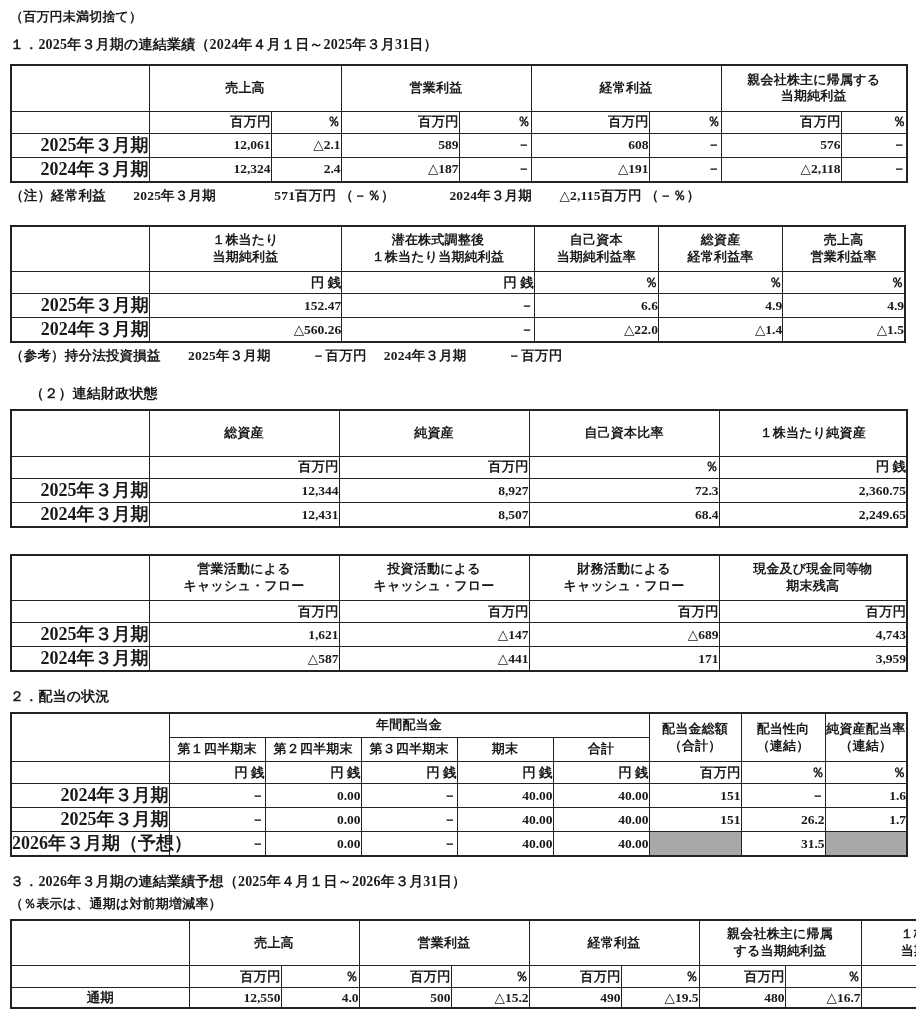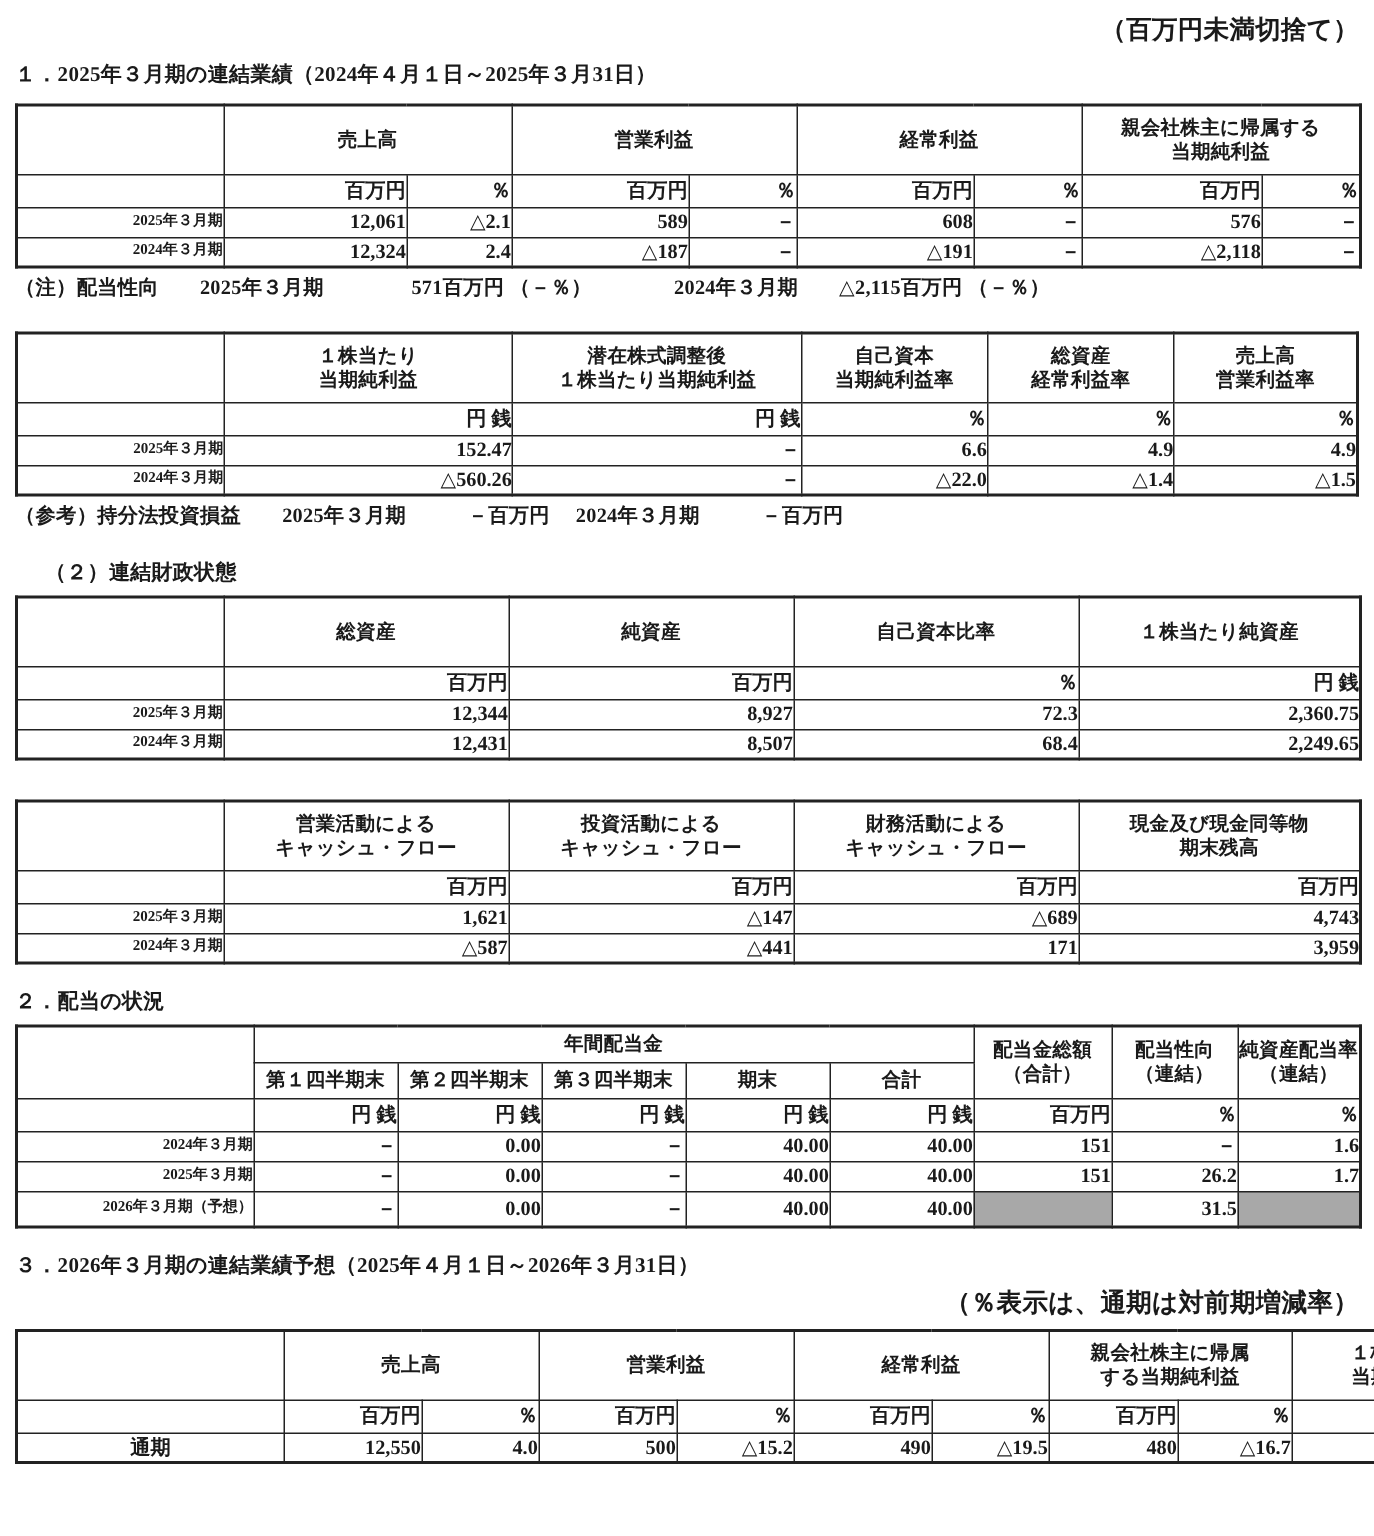--- a/index.html
+++ b/index.html
@@ -12,23 +12,23 @@
     font-family: "Liberation Serif", "DejaVu Serif", serif;
     color: #1a1a1a;
     font-size: 13.5px;
     position: relative;
     overflow: hidden;
   }
   .page { padding: 0 10px; }
 
   
   .right-note {
-    text-align: right;
-    font-weight: bold;
-    font-size: 17px;
+    text-align: left;
+    font-weight: bold;
+    font-size: 13px;
     letter-spacing: .2px;
   }
   .sec-title {
     font-weight: bold;
     font-size: 14px;
     letter-spacing: .2px;
     white-space: nowrap;
   }
   .sub-title {
     font-weight: bold;
@@ -58,21 +58,21 @@
     vertical-align: middle;
     line-height: 1.28;
   }
   table.fin th {
     text-align: center;
     font-size: 13px;
     letter-spacing: .2px;
   }
   .outer { border: 2px solid #222 !important; }
   td.num, th.num { text-align: right; padding-right: 7px; }
-  td.lbl { text-align: right; padding-right: 9px; font-size: 10px; white-space: nowrap;}
+  td.lbl { text-align: right; padding-right: 9px; font-size: 18px; white-space: nowrap;}
   td.unit { text-align: right; padding-right: 7px; }
   td.ctr { text-align: center; }
   .shaded { background: #a8a8a8; }
   .hrow td, .hrow th { height: 46px; }
   .drow td { height: 20px; }
   .urow td { height: 22px; }
 
   .gap4 { height: 4px; }
   .gap6 { height: 6px; }
   .gap8 { height: 8px; }
@@ -146,21 +146,21 @@
       <td class="num">－</td>
       <td class="num">△191</td>
       <td class="num">－</td>
       <td class="num">△2,118</td>
       <td class="num">－</td>
     </tr>
   </tbody>
     </table>
 
   <div class="gap4"></div>
-  <div class="note-line">（注）配当性向　　2025年３月期　　　　 571百万円 （－％）　　　　2024年３月期　　△2,115百万円 （－％）</div>
+  <div class="note-line">（注）経常利益　　2025年３月期　　　　 571百万円 （－％）　　　　2024年３月期　　△2,115百万円 （－％）</div>
 
   <div class="gap20"></div>
 
   <table class="fin outer">
     <colgroup>
       <col style="width:138px">
         <col style="width:192px">
         <col style="width:192px">
       <col style="width:124px">
         <col style="width:124px">

